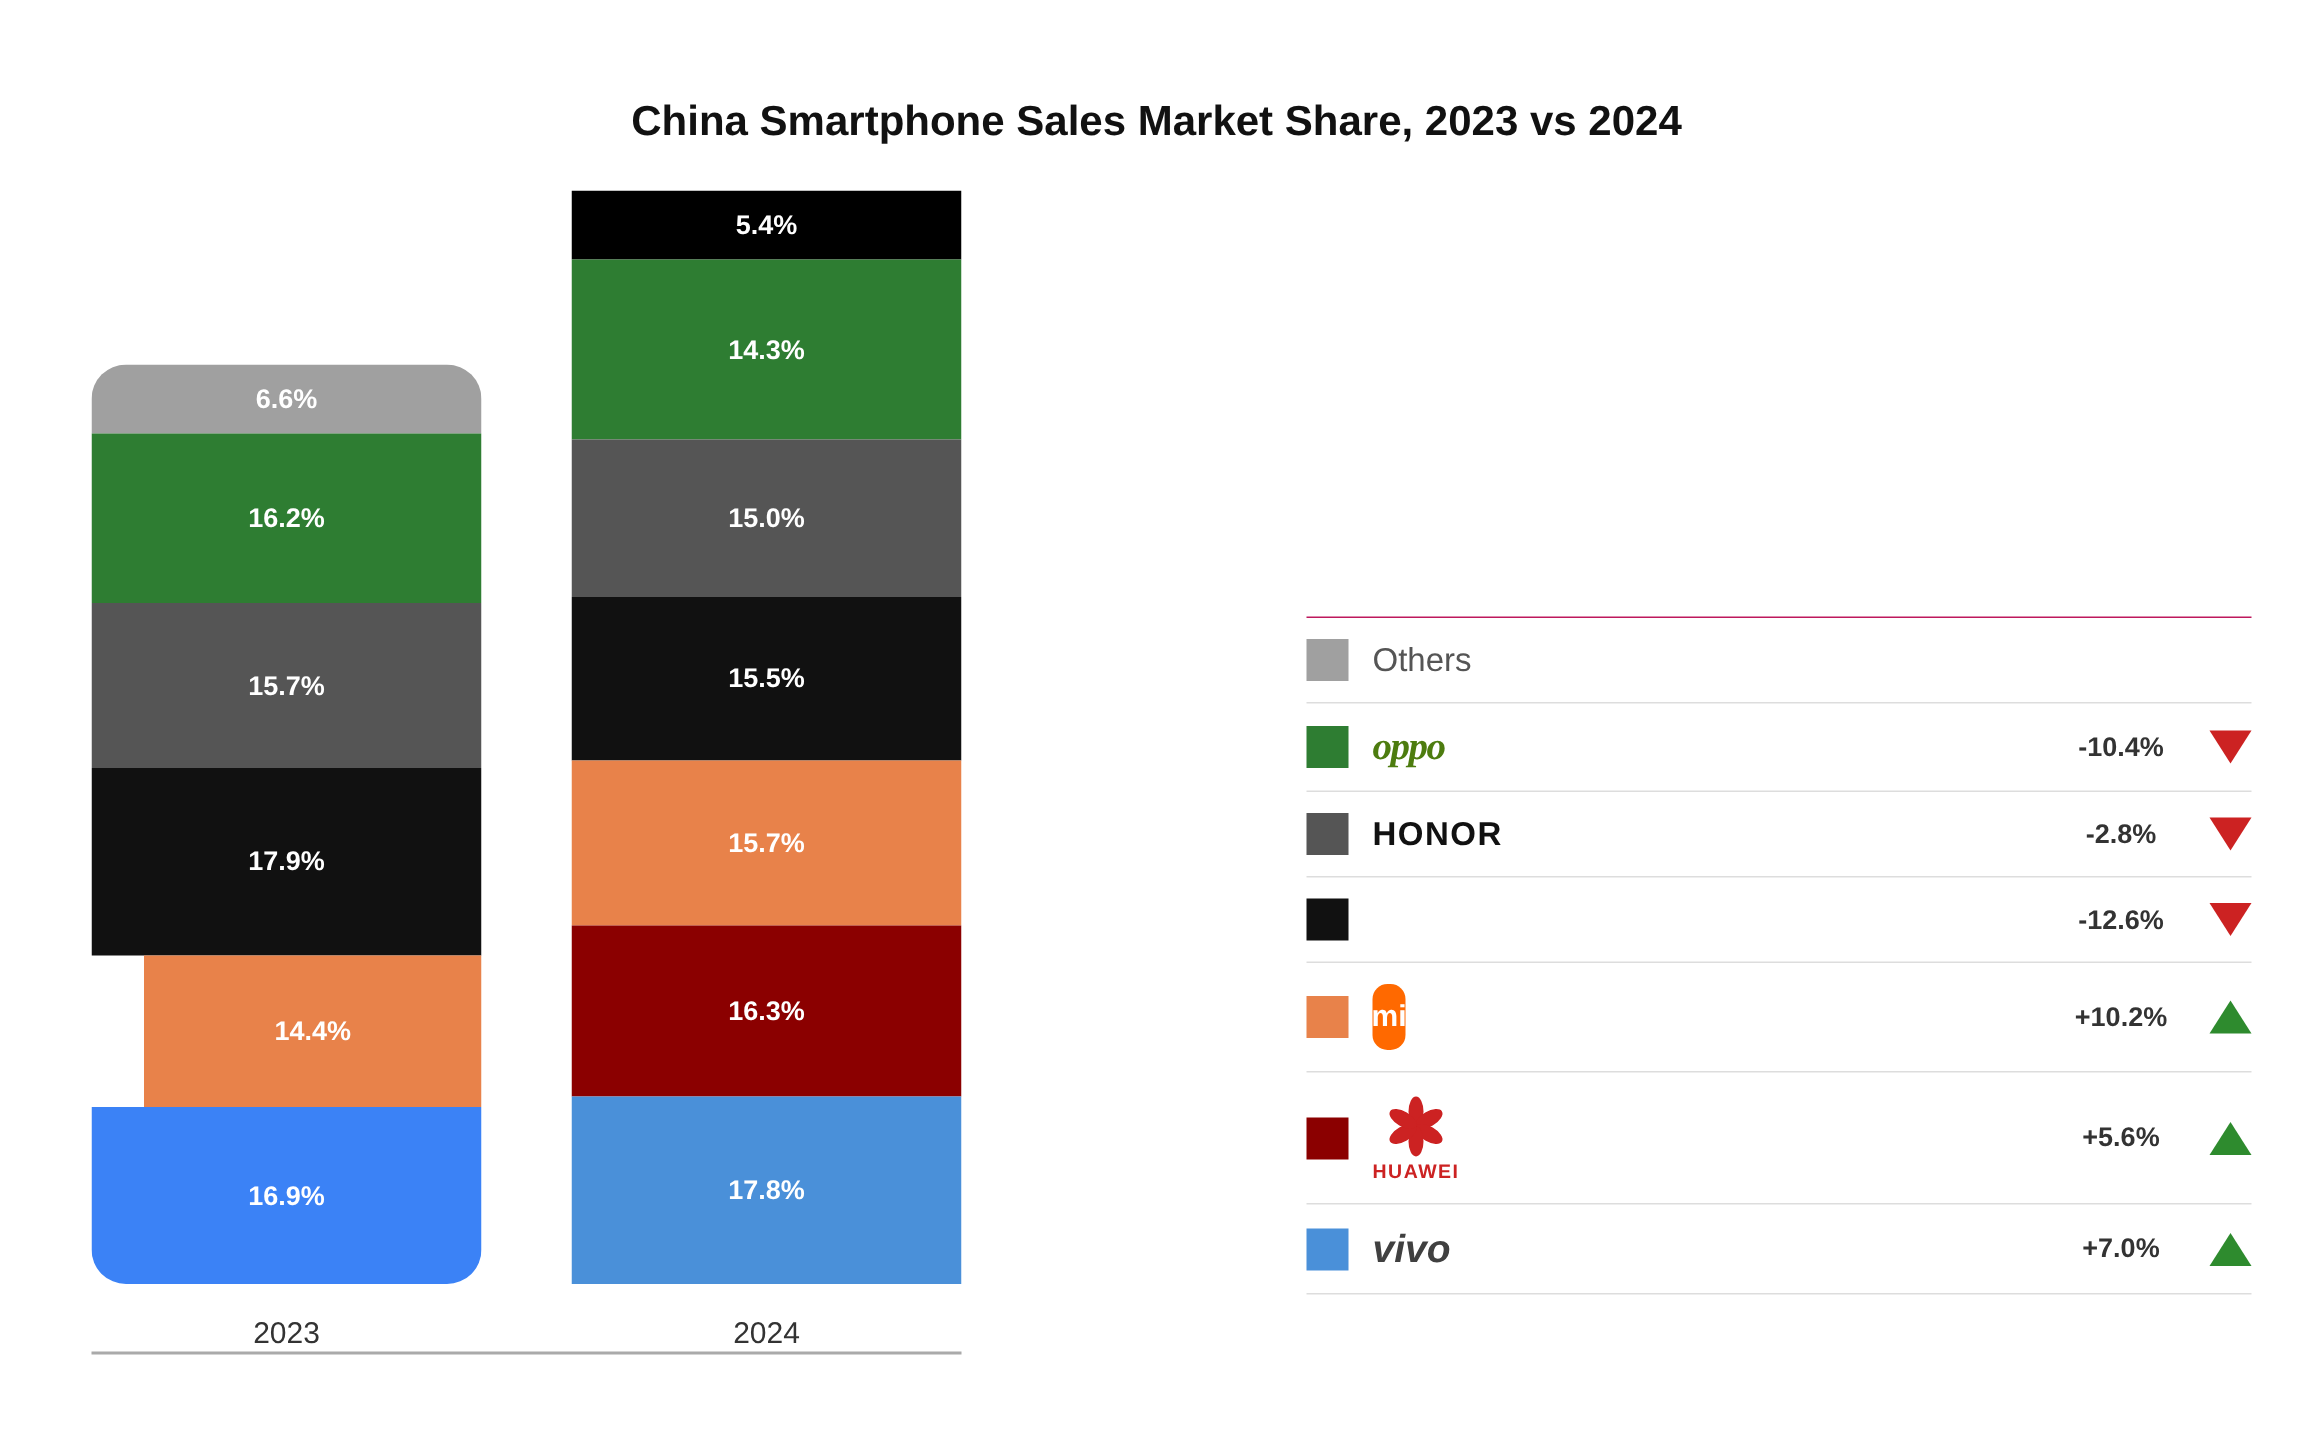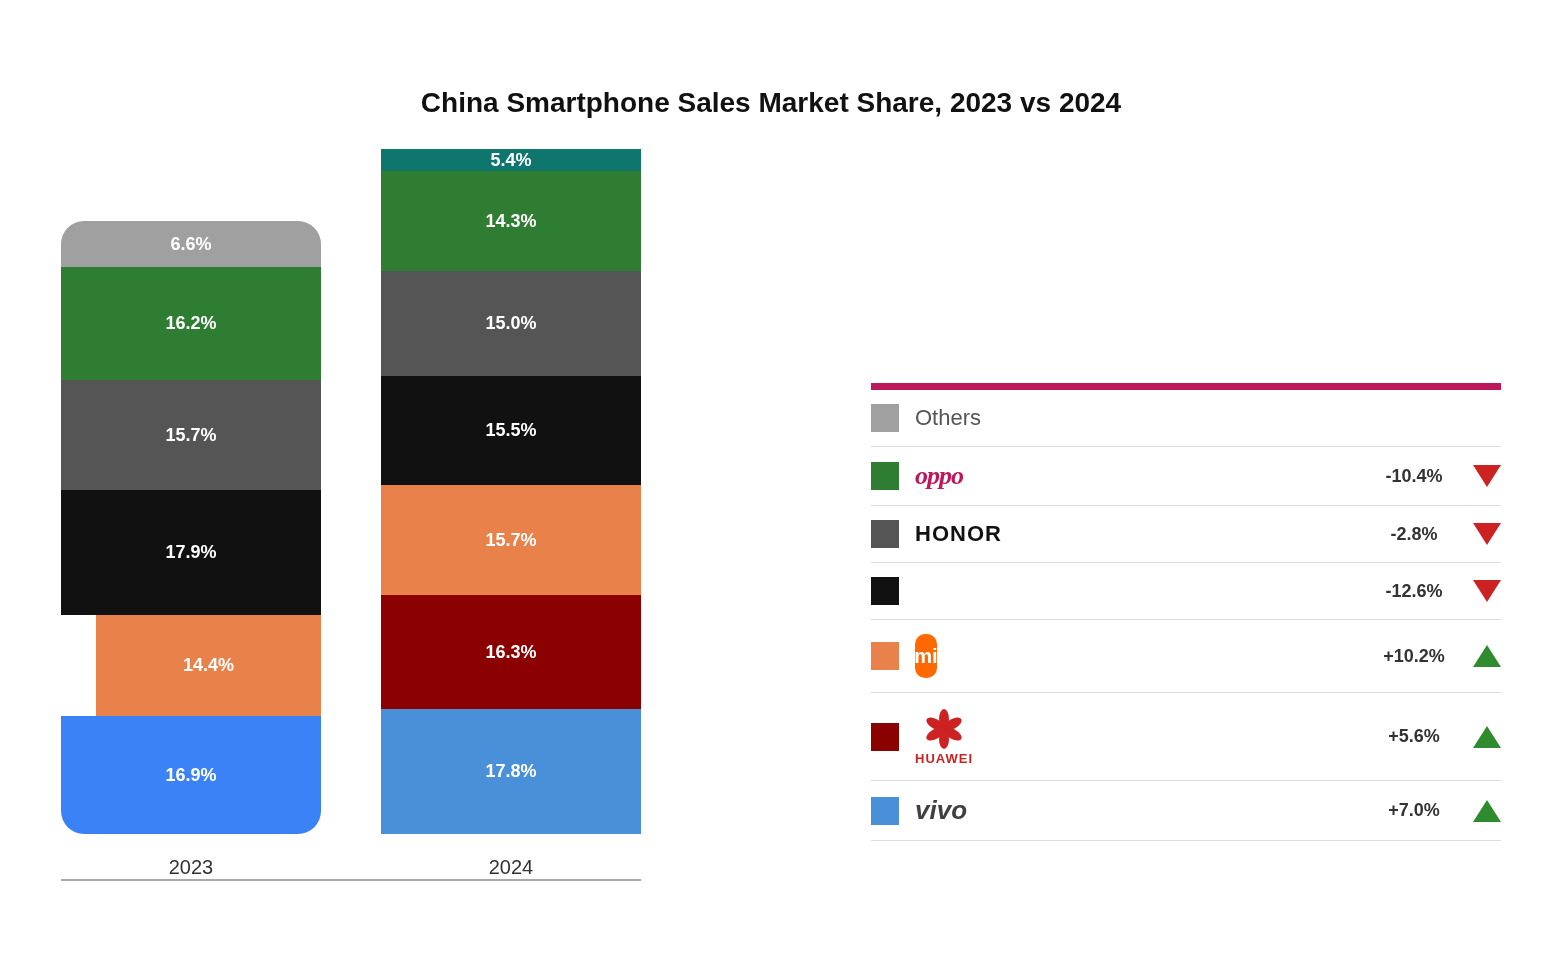--- a/index.html
+++ b/index.html
@@ -68,21 +68,21 @@
       padding-bottom: 40px;
     }
     .legend-item {
       display: flex;
       align-items: center;
       padding: 14px 0;
       border-bottom: 1px solid #ddd;
       gap: 16px;
     }
     .legend-item:first-child {
-      border-top: 7px solid #be185d;
+      border-top: 1px solid #be185d;
     }
     .legend-swatch {
       width: 28px;
       height: 28px;
       flex-shrink: 0;
     }
     .legend-brand {
       flex: 1;
       display: flex;
       align-items: center;
@@ -105,21 +105,21 @@
     .triangle-down {
       width: 0;
       height: 0;
       border-left: 14px solid transparent;
       border-right: 14px solid transparent;
       border-top: 22px solid #cc2222;
     }
     .oppo-logo {
       font-size: 26px;
       font-weight: 900;
-      color: #be185d;
+      color: #4d7c0f;
       letter-spacing: -1px;
       font-family: Georgia, serif;
       font-style: italic;
     }
     .honor-logo {
       font-size: 22px;
       font-weight: bold;
       color: #111;
       letter-spacing: 1px;
     }
@@ -202,22 +202,22 @@
               <div class="bar-segment" style="height: 113px; background-color: rgb(46, 125, 50);">16.2%</div>
               <div class="bar-segment" style="height: 110px; background-color: rgb(85, 85, 85);">15.7%</div>
               <div class="bar-segment" style="height: 125px; background-color: rgb(17, 17, 17);">17.9%</div>
               <div class="bar-segment" style="height: 101px; background-color: rgb(232, 130, 74); margin-left: 35px;">14.4%</div>
               <div class="bar-segment" style="height: 118px; background-color: #3b82f6;">16.9%</div>
             </div>
           <div class="bar-label">2023</div>
         </div>
         <div class="bar-wrapper">
           <div class="bar" id="bar2024">
-              <div class="bar-segment" style="height: 22px; background-color: #0f766e;">5.4%</div>
-              <div class="bar-segment" style="height: 100px; background-color: rgb(46, 125, 50);">14.3%</div>
+              <div class="bar-segment" style="height: 46px; background-color: #000000;">5.4%</div>
+              <div class="bar-segment" style="height: 120px; background-color: rgb(46, 125, 50);">14.3%</div>
               <div class="bar-segment" style="height: 105px; background-color: rgb(85, 85, 85);">15.0%</div>
               <div class="bar-segment" style="height: 109px; background-color: rgb(17, 17, 17);">15.5%</div>
               <div class="bar-segment" style="height: 110px; background-color: rgb(232, 130, 74);">15.7%</div>
               <div class="bar-segment" style="height: 114px; background-color: rgb(139, 0, 0);">16.3%</div>
               <div class="bar-segment" style="height: 125px; background-color: rgb(74, 144, 217);">17.8%</div>
             </div>
           <div class="bar-label">2024</div>
         </div>
       </div>
       <div class="bottom-line"></div>

